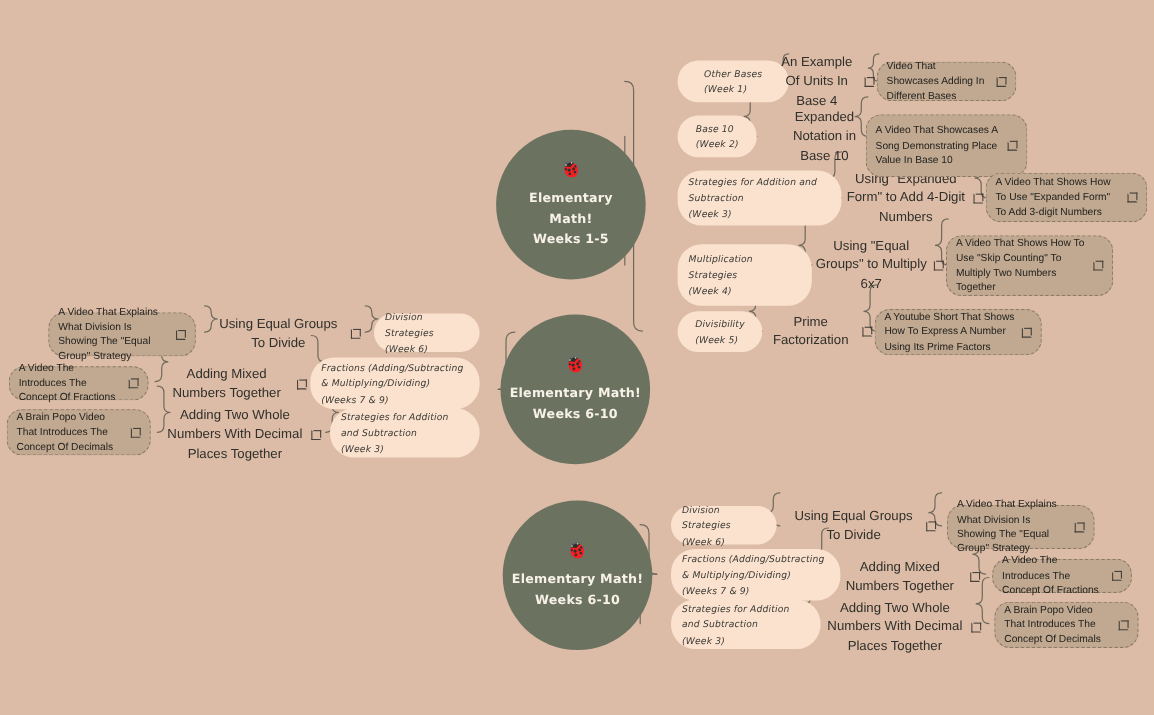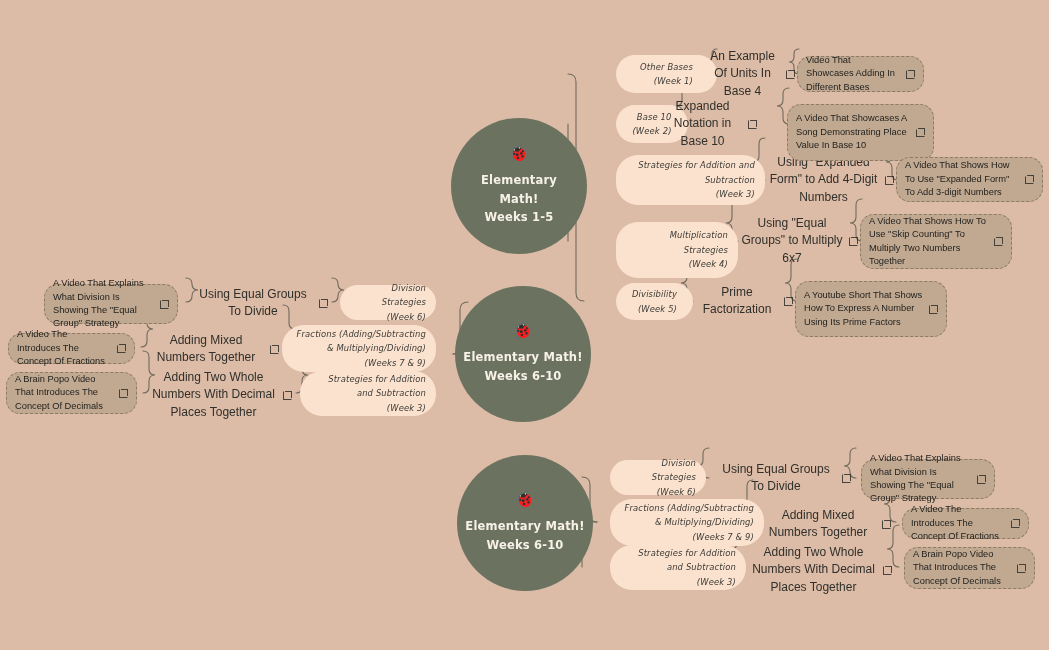--- a/index.html
+++ b/index.html
@@ -28,21 +28,21 @@
     font-size: 11.5px; line-height: 1.62;
     letter-spacing: .2px;
   }
 
   
   .pill {
     position: absolute;
     background: #fbe2cf;
     border-radius: 22px;
     display: flex; align-items: center; justify-content: center;
-    text-align: right;
+    text-align: left;
     padding: 16px 10px;
     font-family: "DejaVu Sans", sans-serif;
     font-style: italic;
     font-size: 8.4px;
     line-height: 1.72;
     color: #3b3b36;
     letter-spacing: .15px;
   }
 
   
@@ -182,21 +182,21 @@
   </div>
   <div class="pill" style="left:616px; top:283px; width:77px; height:37px;">
     <div><span>Divisibility</span><br>
          <span>(Week 5)</span></div>
   </div>
 
   <div class="lbl" style="left:700px; top:58px; width:99px; height:32px;">
     <span class="tx">An Example Of Units In Base 4</span>
     <span class="ext"></span>
   </div>
-  <div class="lbl" style="left:658px; top:108px; width:103px; height:32px;">
+  <div class="lbl" style="left:705px; top:108px; width:103px; height:32px;">
     <span class="tx">Expanded Notation in Base 10</span>
     <span class="ext"></span>
   </div>
   <div class="lbl" style="left:763px; top:164px; width:135px; height:32px;">
     <span class="tx">Using "Expanded Form" to Add 4-Digit Numbers</span>
     <span class="ext"></span>
   </div>
   <div class="lbl" style="left:736px; top:225px; width:126px; height:32px;">
     <span class="tx">Using "Equal Groups" to Multiply 6x7</span>
     <span class="ext"></span>
@@ -215,21 +215,21 @@
     <span class="ext"></span>
   </div>
   <div class="box" style="left:896px; top:157px; width:147px; height:45px;">
     <span class="tx">A Video That Shows How To Use "Expanded Form" To Add 3-digit Numbers</span>
     <span class="ext"></span>
   </div>
   <div class="box" style="left:860px; top:214px; width:152px; height:55px;">
     <span class="tx">A Video That Shows How To Use "Skip Counting" To Multiply Two Numbers Together</span>
     <span class="ext"></span>
   </div>
-  <div class="box" style="left:795px; top:281px; width:152px; height:56px;">
+  <div class="box" style="left:795px; top:281px; width:152px; height:42px;">
     <span class="tx">A Youtube Short That Shows How To Express A Number Using Its Prime Factors</span>
     <span class="ext"></span>
   </div>
 
   <div class="hub" style="left:455px; top:286px; width:136px; height:136px;">
     <span class="bug">🐞</span>
     <div class="ttl">
       <div>Elementary Math!</div>
       <div>Weeks 6-10</div>
     </div>

